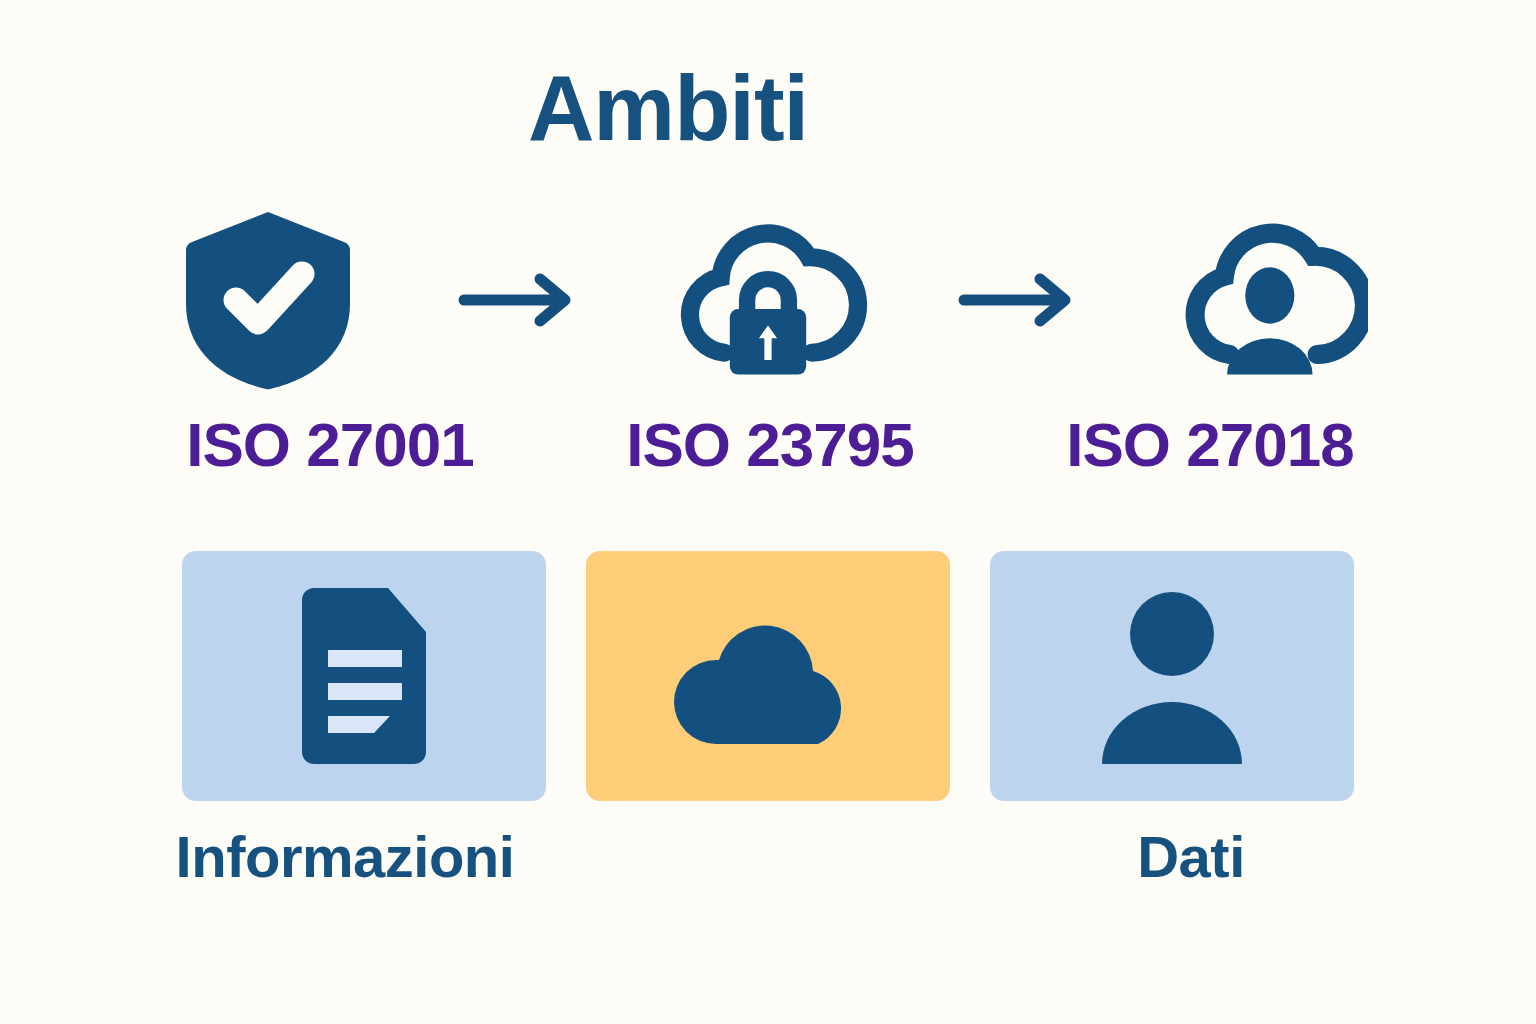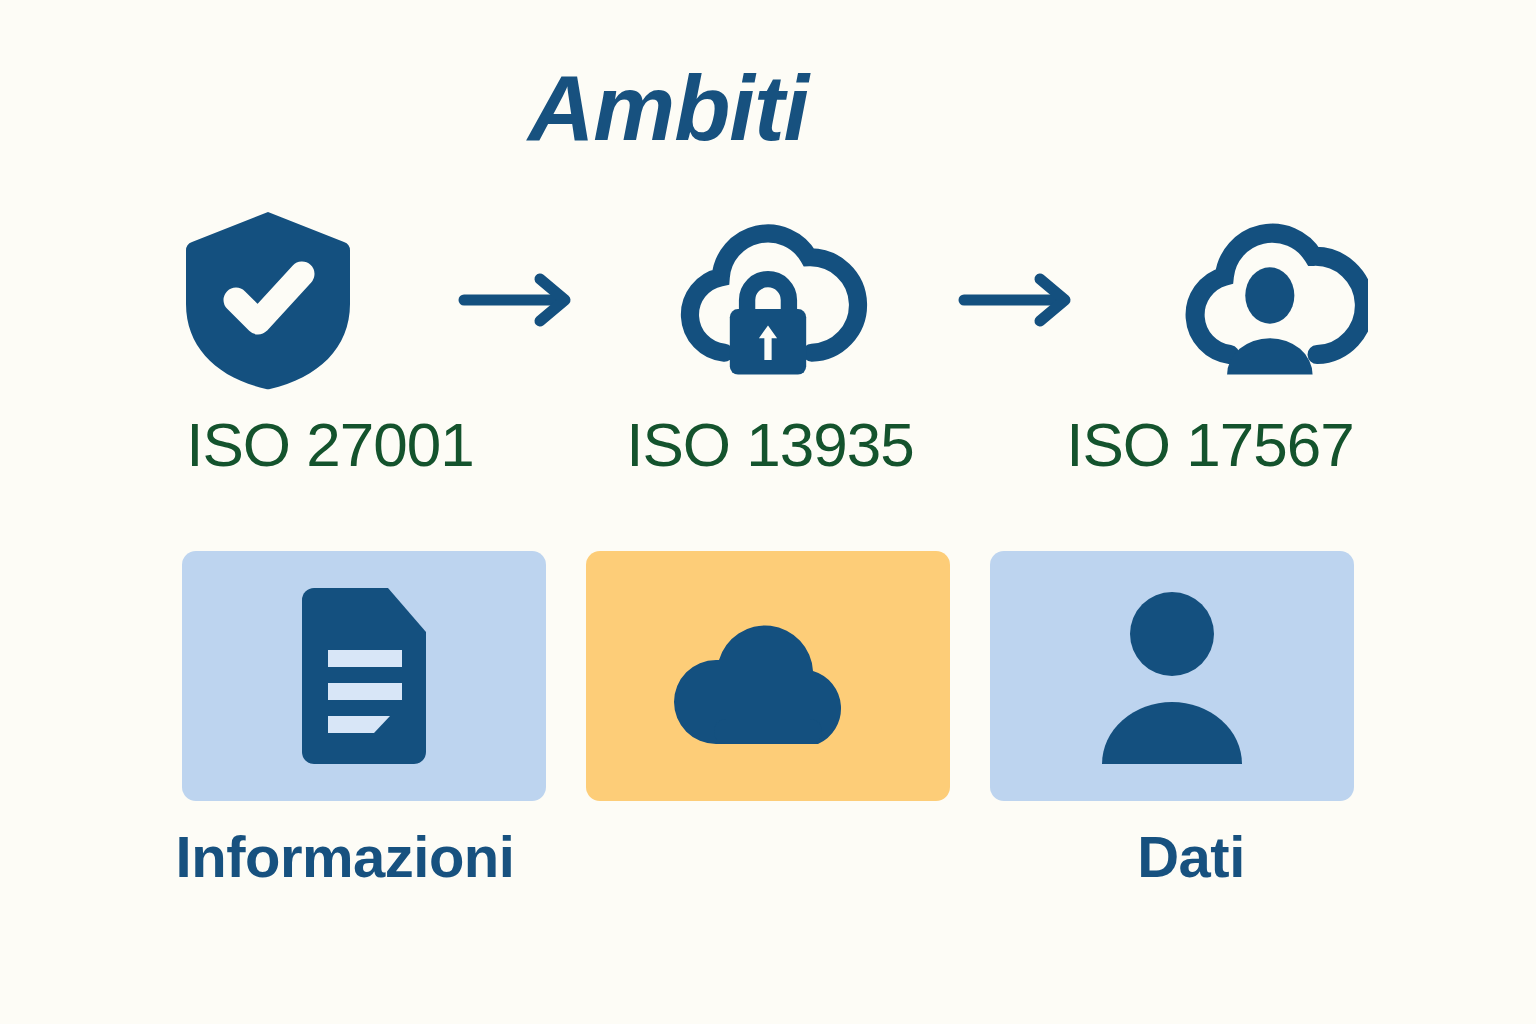--- a/index.html
+++ b/index.html
@@ -26,21 +26,20 @@
     position: absolute;
     top: 62px;
     left: 0;
     width: 1336px;
     text-align: center;
     font-size: 92px;
     font-weight: bold;
     color: #17517f;
     letter-spacing: -1px;
     line-height: 1;
-    font-style: italic;
   }
 
   
   .flow-row {
     position: absolute;
     top: 200px;
     left: 168px;
     width: 1200px;
     height: 200px;
     display: flex;
@@ -72,22 +71,22 @@
     left: 120px;
     width: 1300px;
     display: flex;
     flex-direction: row;
     justify-content: space-between;
   }
   .std-label {
     width: 420px;
     text-align: center;
     font-size: 62px;
-    font-weight: normal;
-    color: #14532d;
+    font-weight: bold;
+    color: #4c1d95;
     letter-spacing: -1px;
     line-height: 1.05;
   }
 
   
   .cards {
     position: absolute;
     top: 551px;
     left: 182px;
     width: 1172px;
@@ -174,22 +173,22 @@
         <path d="M68 150 a44 44 0 0 1 -6 -86 a53 53 0 0 1 98 -22 a42 42 0 0 1 4 108" fill="none" stroke="#14507f" stroke-width="21" stroke-linecap="round"></path>
         <ellipse cx="112" cy="85" rx="27" ry="31" fill="#14507f"></ellipse>
         <path d="M65 172 a47 40 0 0 1 94 0 Z" fill="#14507f"></path>
       </svg>
     </div>
 
   </div>
 
   <div class="std-labels">
     <div class="std-label">ISO 27001</div>
-    <div class="std-label">ISO 13935</div>
-    <div class="std-label">ISO 17567</div>
+    <div class="std-label">ISO 23795</div>
+    <div class="std-label">ISO 27018</div>
   </div>
 
   <div class="cards">
 
     <div class="card card-info">
       <svg class="icon-svg" width="160" height="176" viewBox="0 0 160 176">
         <path d="M18 12 a12 12 0 0 1 12 -12 L104 0 L142 44 L142 164 a12 12 0 0 1 -12 12 L30 176 a12 12 0 0 1 -12 -12 Z" fill="#14507f"></path>
         <rect x="44" y="62" width="74" height="17" fill="#d8e6f7"></rect>
         <rect x="44" y="95" width="74" height="17" fill="#d8e6f7"></rect>
         <path d="M44 128 L106 128 L90 145 L44 145 Z" fill="#d8e6f7"></path>

